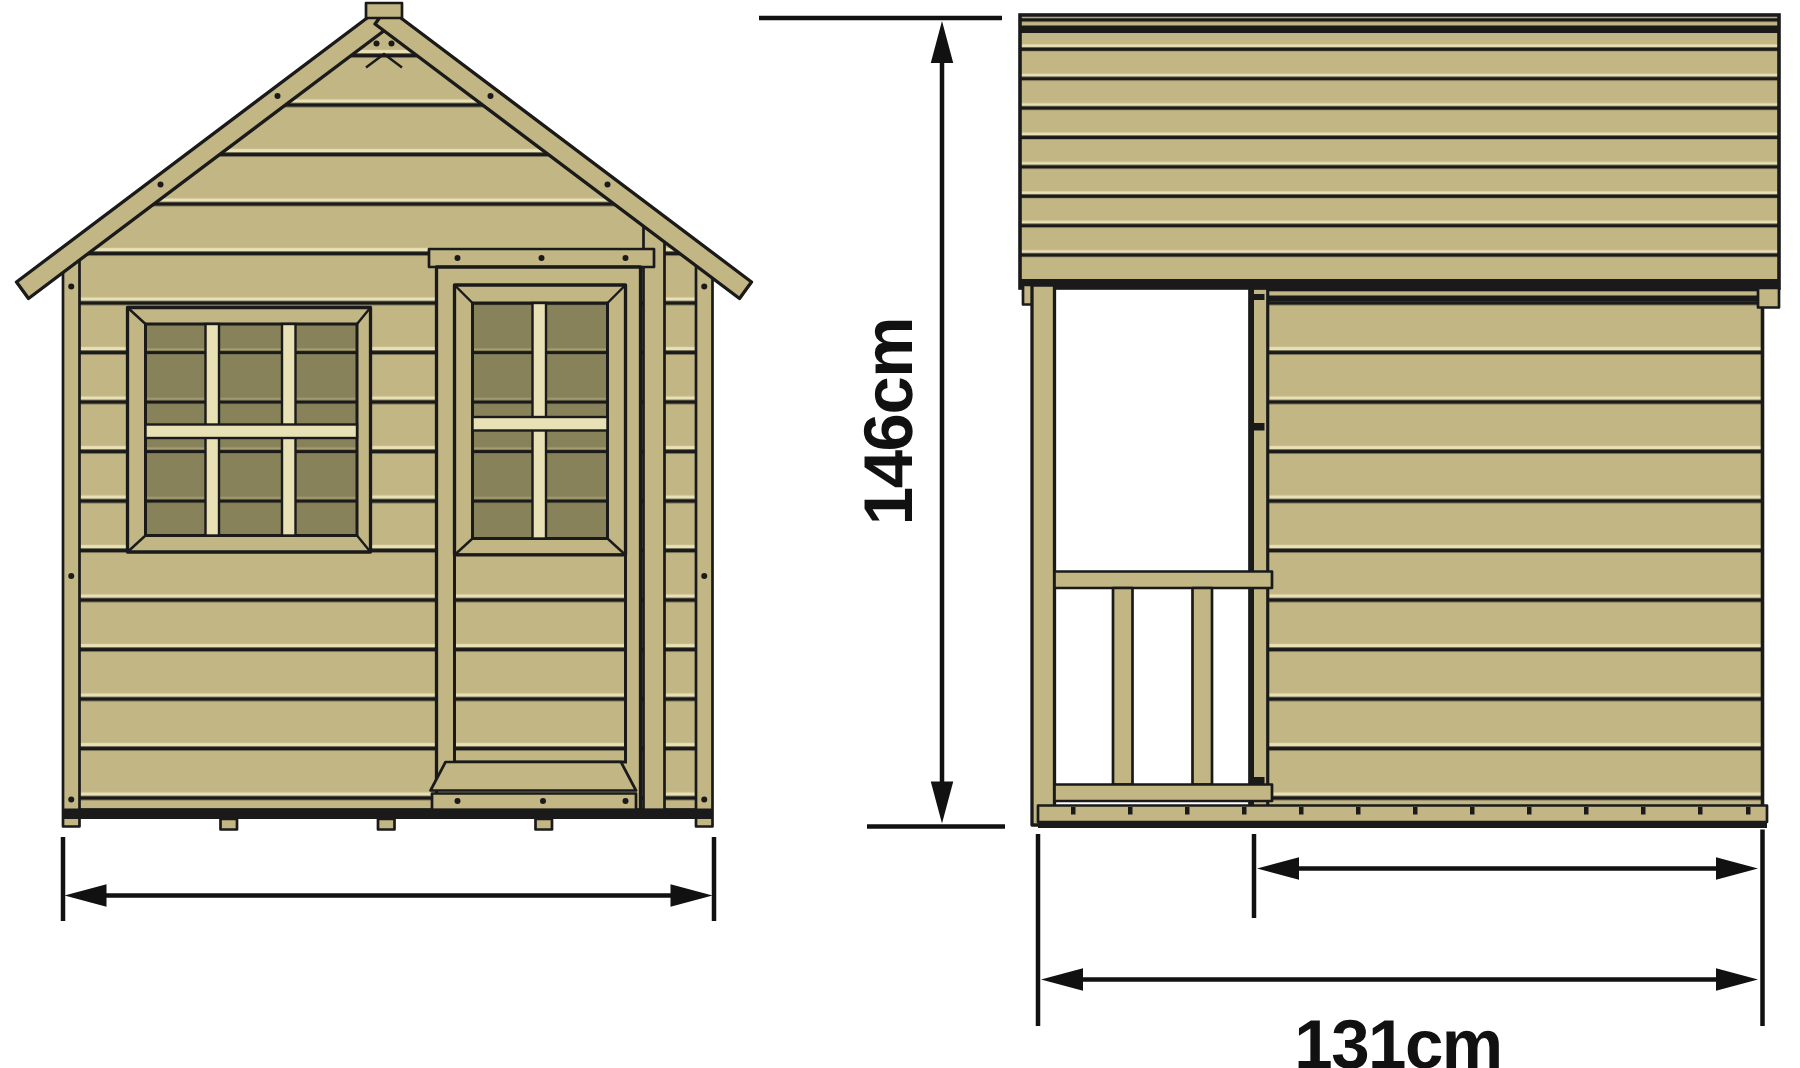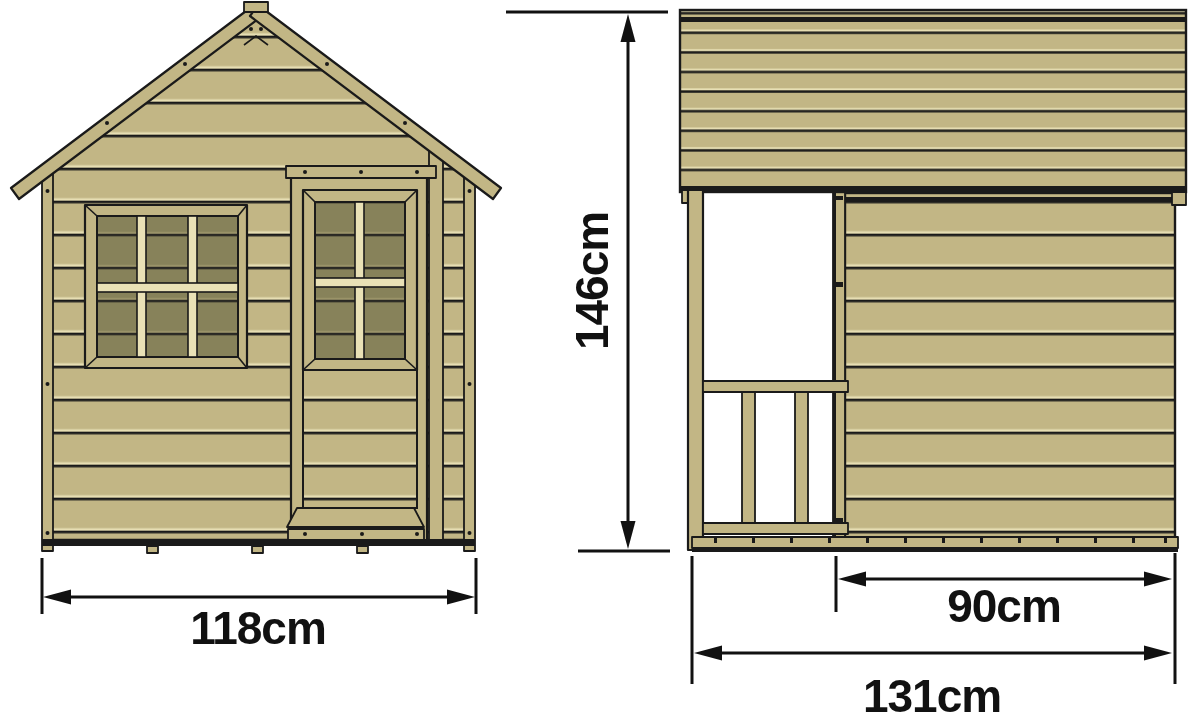--- a/index.html
+++ b/index.html
@@ -196,18 +196,16 @@
 
     <g>
       <line class="dimline" x1="692" y1="556" x2="692" y2="684"></line>
       <line class="dimline" x1="710" y1="653" x2="1155" y2="653"></line>
       <polygon class="dimfill" points="694,653 722,645.5 722,660.5"></polygon>
       <polygon class="dimfill" points="1172,653 1144,645.5 1144,660.5"></polygon>
     </g>
   </g>
 </svg>
 
-<div class="dim-label" style="left:258px;top:628px;">118cm</div>
 <div class="dim-label vertical" style="left:592px;top:281px;">146cm</div>
-<div class="dim-label" style="left:1004px;top:606px;">90cm</div>
 <div class="dim-label" style="left:932px;top:684px;margin-top:12px;">131cm</div>
 
 </div>
 
 </body></html>

